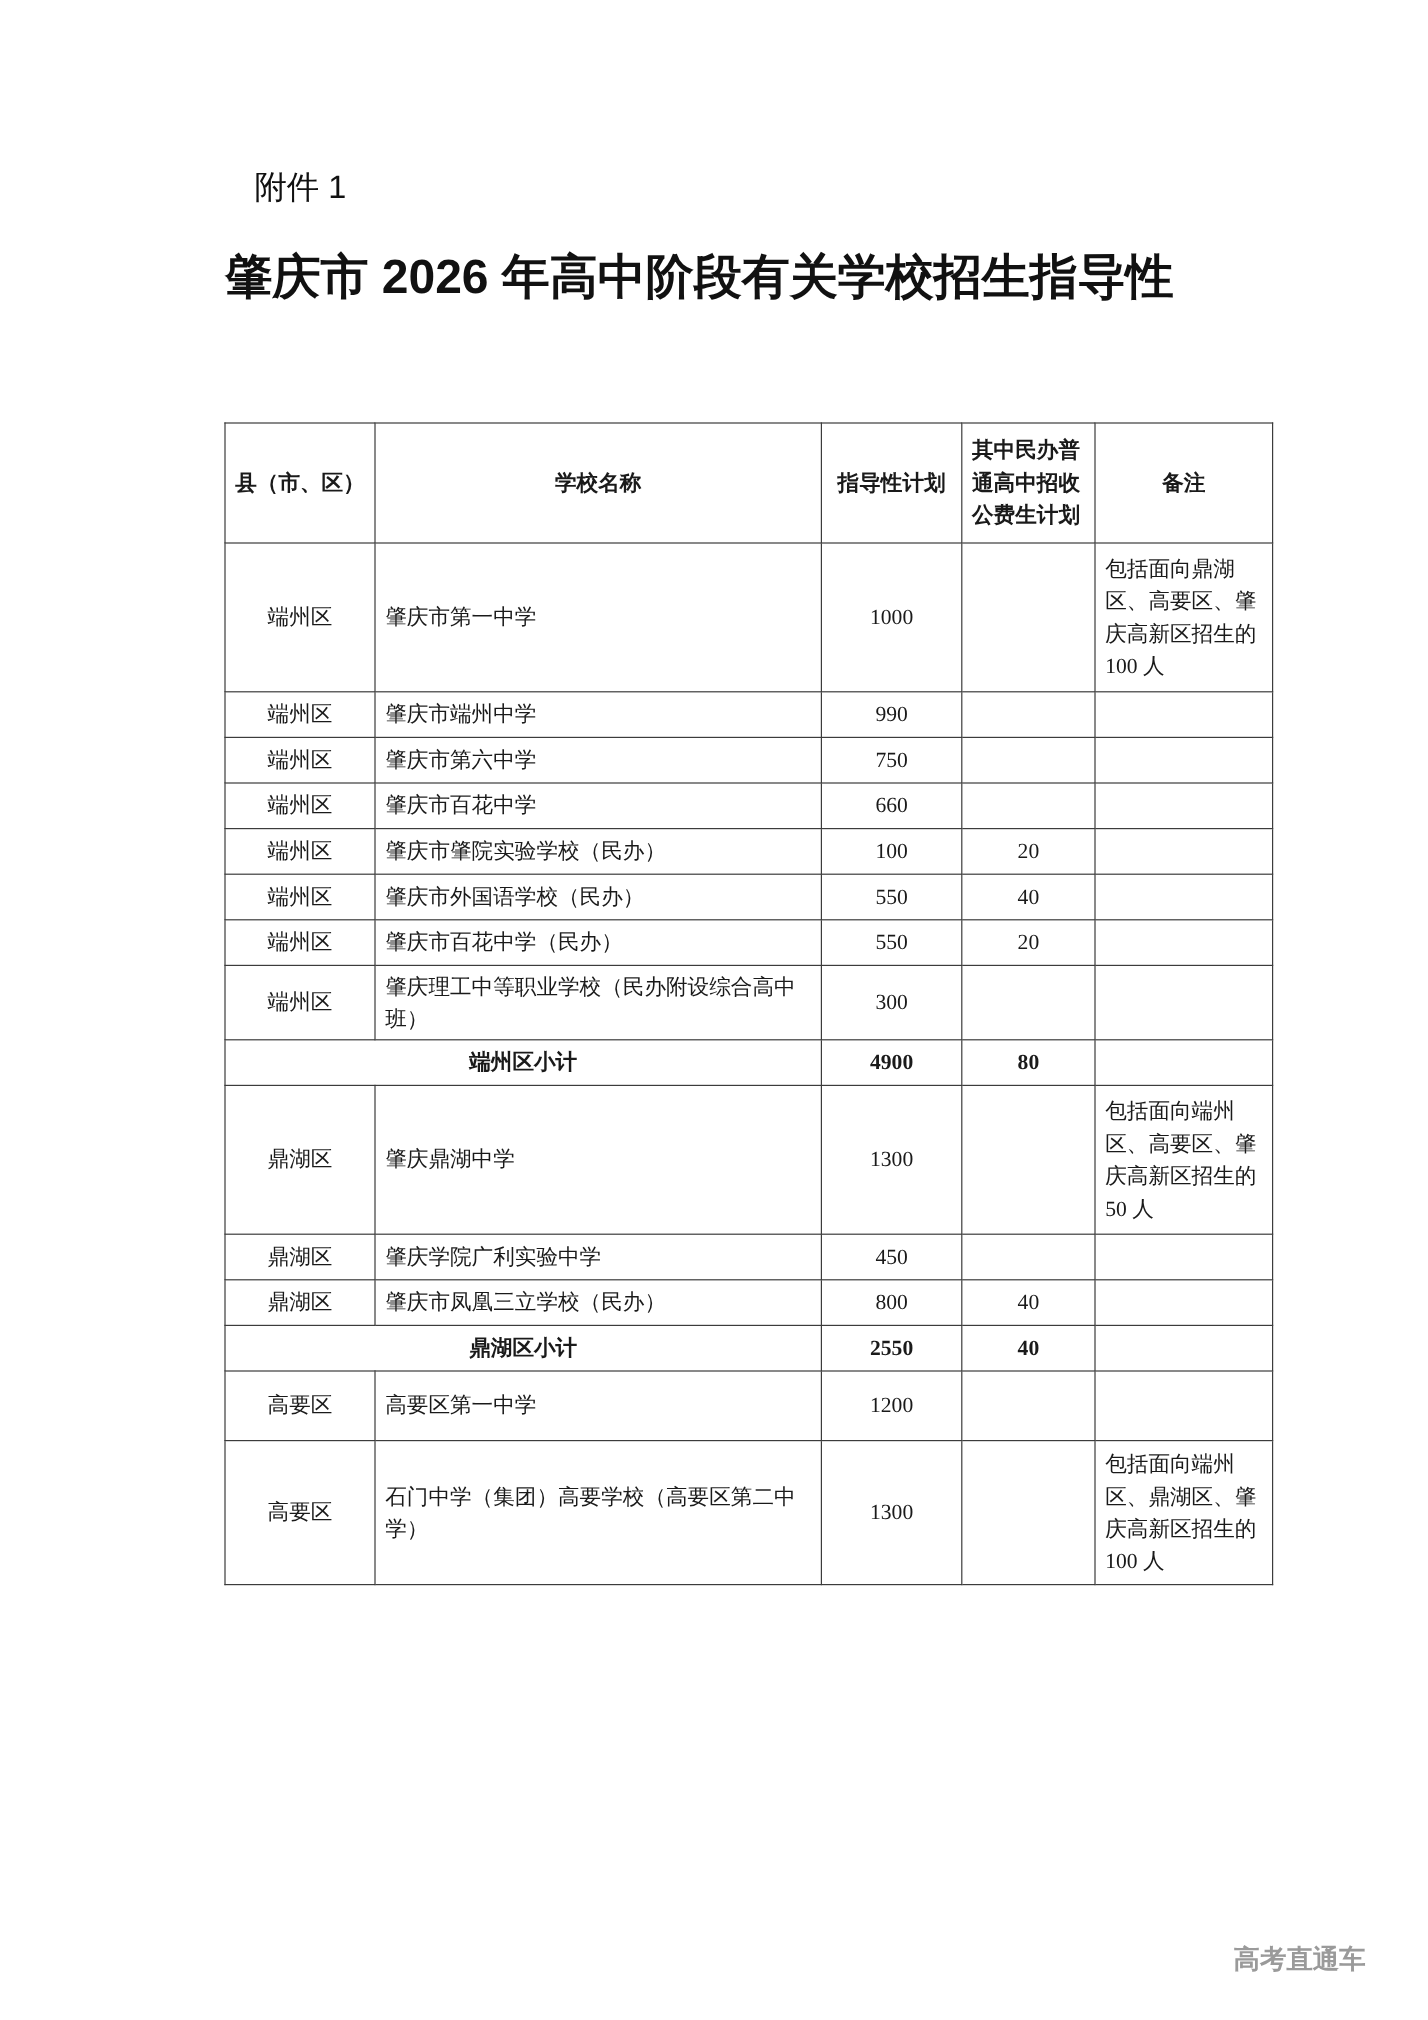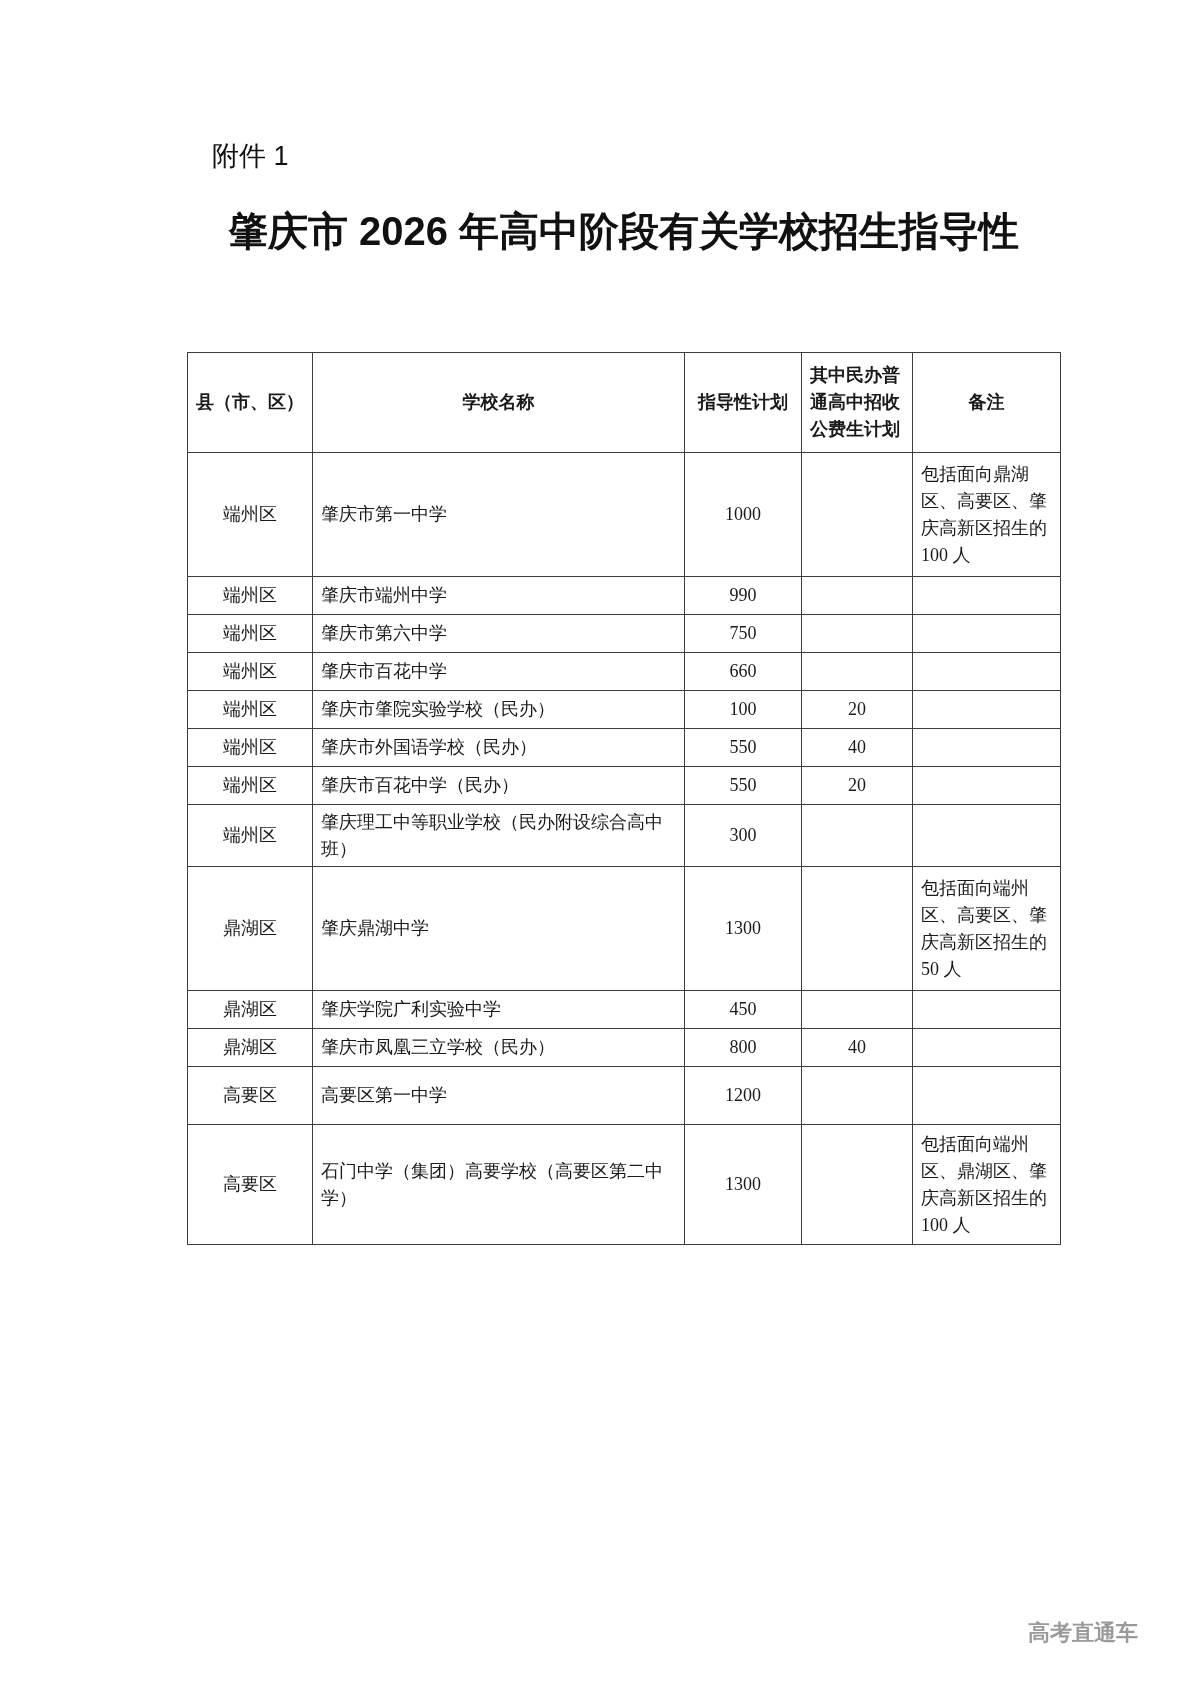--- a/index.html
+++ b/index.html
@@ -20,21 +20,20 @@
     font-size: 27px;
     font-weight: 500;
     font-family: "Liberation Sans", "DejaVu Sans", sans-serif;
     color: #111111;
   }
   .title {
     position: absolute;
     left: 143px;
     top: 207px;
     width: 873px;
-    text-align: center;
     font-family: "Liberation Sans", "DejaVu Sans", sans-serif;
     font-weight: 700;
     font-size: 40px;
     line-height: 1.2;
     color: #111111;
   }
   .title .line2 { margin-top: 24px; }
   table.plan-table {
     position: absolute;
     left: 143px;
@@ -146,20 +145,26 @@
           <td>20</td>
           <td></td>
         </tr>
         <tr style="height: 62px;">
           <td>端州区</td>
           <td class="l">肇庆理工中等职业学校（民办附设综合高中班）</td>
           <td>300</td>
           <td></td>
           <td></td>
         </tr>
+        <tr style="height: 38px;">
+          <td colspan="2" class="b">端州区小计</td>
+          <td class="b">4900</td>
+          <td class="b">80</td>
+          <td></td>
+        </tr>
         <tr style="height: 124px;">
           <td>鼎湖区</td>
           <td class="l">肇庆鼎湖中学</td>
           <td>1300</td>
           <td></td>
           <td class="l">包括面向端州区、高要区、肇庆高新区招生的50 人</td>
         </tr>
         <tr style="height: 38px;">
           <td>鼎湖区</td>
           <td class="l">肇庆学院广利实验中学</td>
@@ -167,20 +172,26 @@
           <td></td>
           <td></td>
         </tr>
         <tr style="height: 38px;">
           <td>鼎湖区</td>
           <td class="l">肇庆市凤凰三立学校（民办）</td>
           <td>800</td>
           <td>40</td>
           <td></td>
         </tr>
+        <tr style="height: 38px;">
+          <td colspan="2" class="b">鼎湖区小计</td>
+          <td class="b">2550</td>
+          <td class="b">40</td>
+          <td></td>
+        </tr>
         <tr style="height: 58px;">
           <td>高要区</td>
           <td class="l">高要区第一中学</td>
           <td>1200</td>
           <td></td>
           <td></td>
         </tr>
         <tr style="height: 120px;">
           <td>高要区</td>
           <td class="l">石门中学（集团）高要学校（高要区第二中学）</td>

